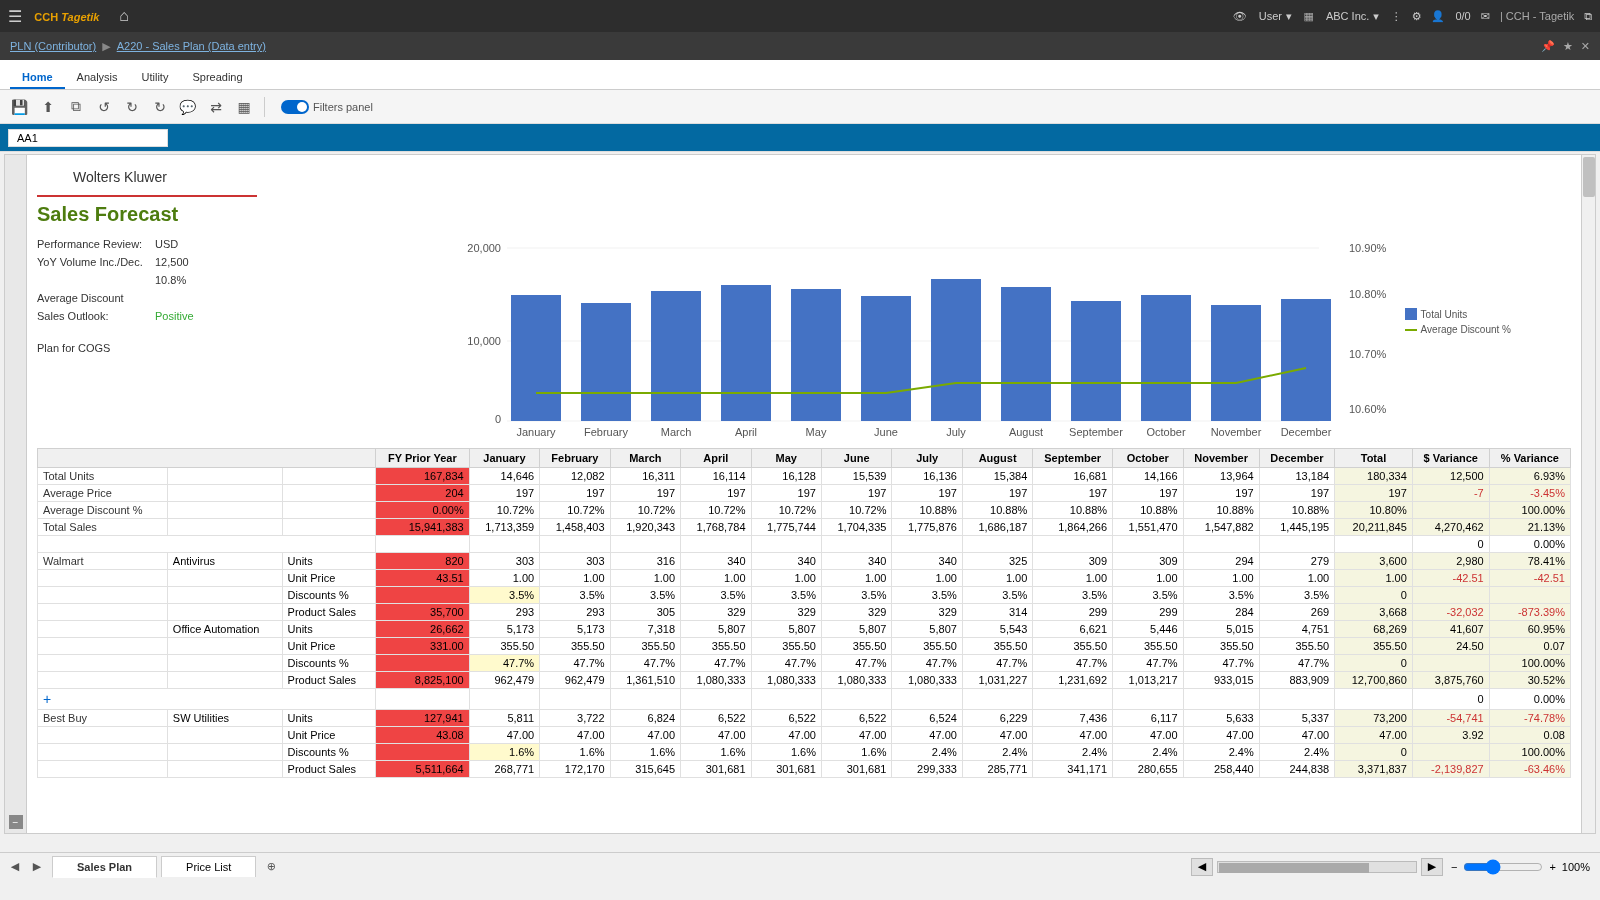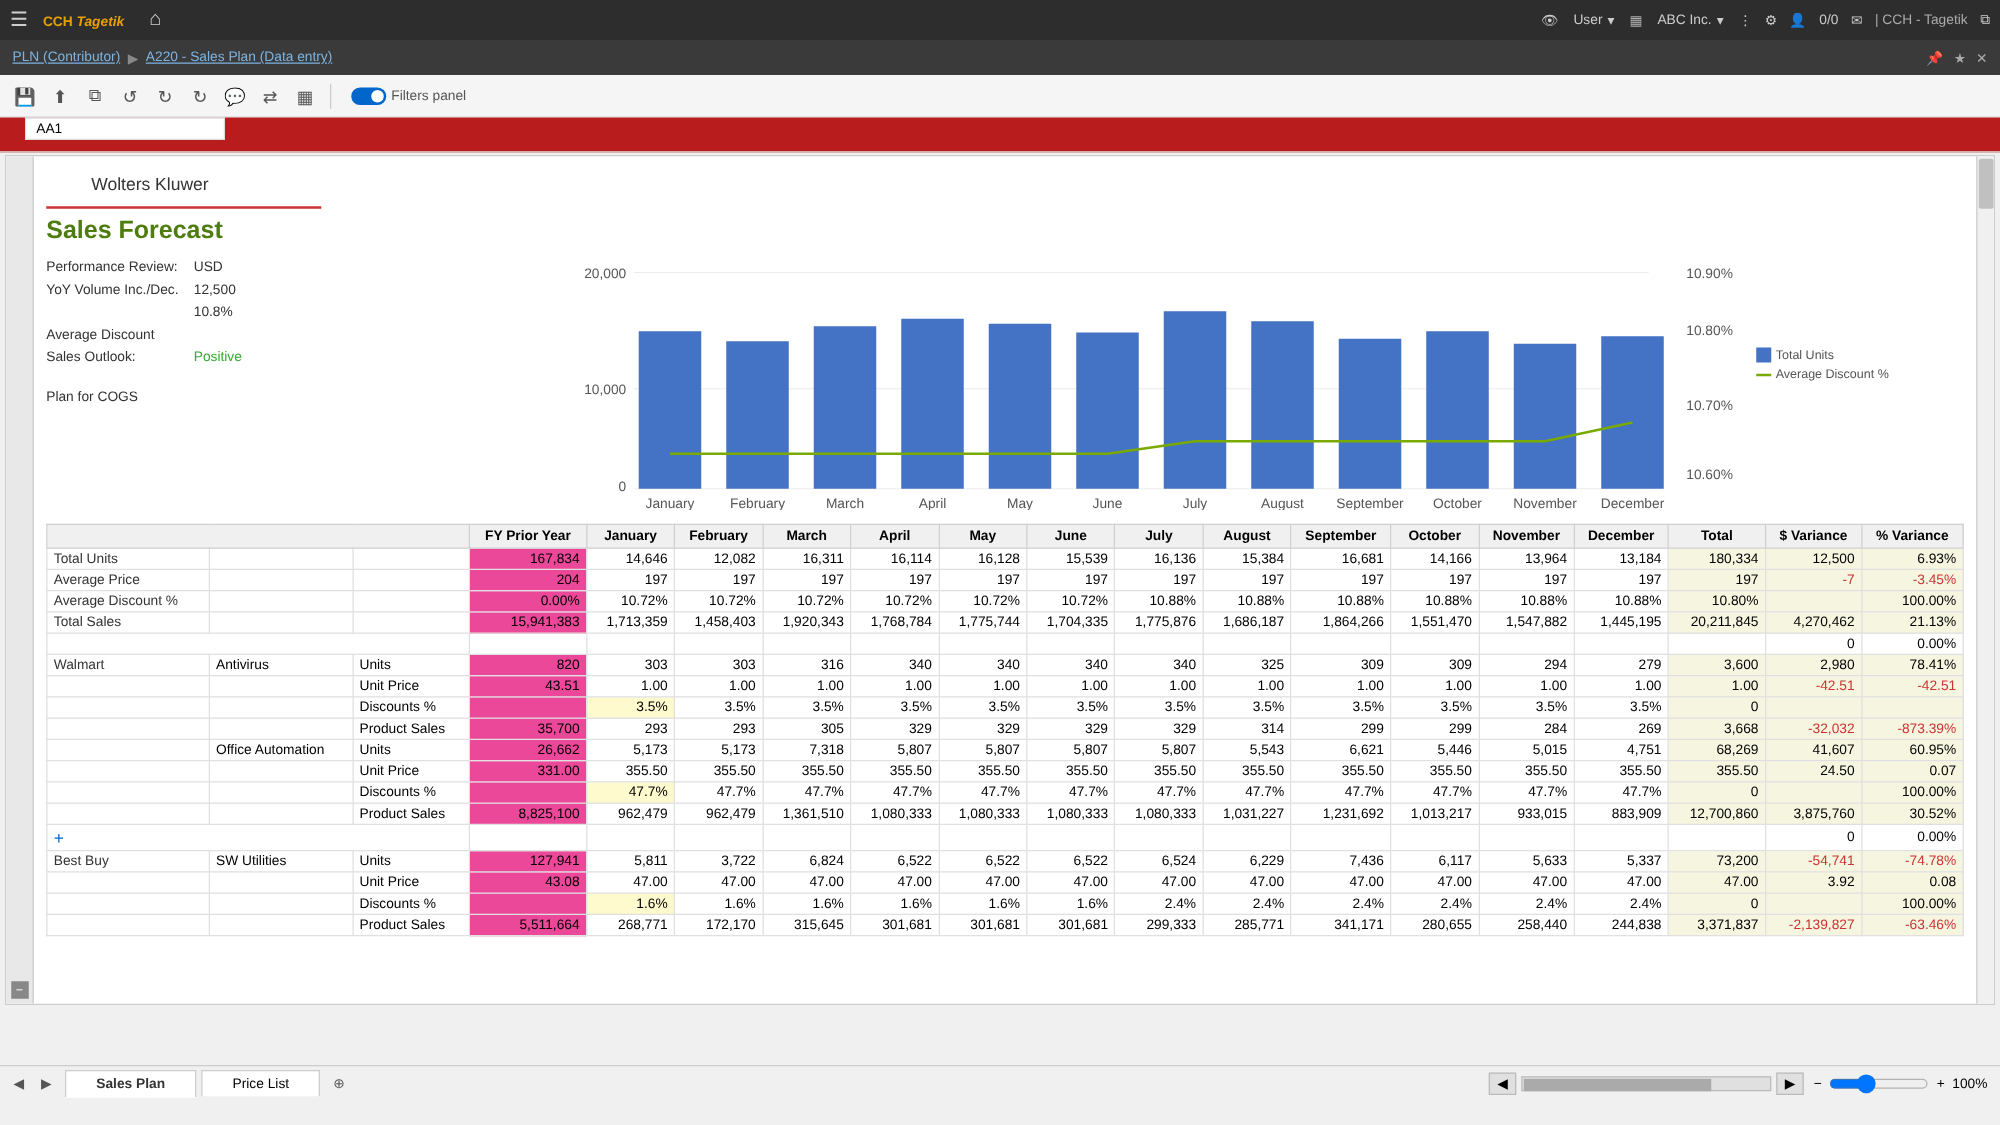--- a/index.html
+++ b/index.html
@@ -30,21 +30,21 @@
 
     
     .toolbar { background: #f5f5f5; border-bottom: 1px solid #ddd; height: 34px; display: flex; align-items: center; padding: 0 8px; gap: 4px; }
     .toolbar-btn { width: 24px; height: 24px; display: flex; align-items: center; justify-content: center; cursor: pointer; color: #555; border: 1px solid transparent; border-radius: 2px; font-size: 14px; }
     .toolbar-sep { width: 1px; height: 20px; background: #ccc; margin: 0 4px; }
     .filters-panel { display: flex; align-items: center; gap: 4px; margin-left: 8px; color: #555; }
     .toggle-switch { width: 28px; height: 14px; background: #0066cc; border-radius: 7px; position: relative; cursor: pointer; }
     .toggle-switch::after { content: ''; position: absolute; right: 2px; top: 2px; width: 10px; height: 10px; background: white; border-radius: 50%; }
 
     
-    .cell-ref-bar { background: #b91c1c; border-bottom: 1px solid #ddd; height: 28px; display: flex; align-items: flex-start; padding: 0 20px; }
+    .cell-ref-bar { background: #0369a1; border-bottom: 1px solid #ddd; height: 28px; display: flex; align-items: center; padding: 0 8px; }
     .cell-ref { background: #fff; border: 1px solid #ddd; padding: 2px 8px; min-width: 60px; font-size: 11px; }
     
     .wk-header { display: flex; align-items: center; gap: 8px; margin-bottom: 4px; }
     .wk-logo { width: 28px; height: 28px; border-radius: 50%; background: conic-gradient(#e63; 0deg 90deg, #3b6 90deg 180deg, #06c 180deg 270deg, #fc0 270deg 360deg); }
     .wk-name { font-size: 14px; color: #333; font-weight: normal; }
     .wk-underline { height: 2px; background: #cc3333; width: 220px; margin-bottom: 6px; }
     .page-title { font-size: 20px; font-weight: bold; color: #4d7c0f; margin-bottom: 12px; }
     .info-row { display: flex; gap: 8px; margin-bottom: 6px; }
     .info-label { color: #333; min-width: 110px; }
     .info-value { color: #333; }
@@ -55,21 +55,21 @@
     .data-table th { background: #f5f5f5; border: 1px solid #d0d0d0; padding: 3px 5px; text-align: center; font-weight: normal; white-space: nowrap; }
     .data-table th.section-header { background: #e8e8e8; font-weight: bold; text-align: center; }
     .data-table td { border: 1px solid #e0e0e0; padding: 2px 5px; text-align: right; white-space: nowrap; }
     .data-table td.label-col { text-align: left; }
     .yellow-cell { background: #fffacd; }
     .header-row th { font-weight: bold; background: #f0f0f0; }
     .sheet-tab { padding: 4px 24px; cursor: pointer; background: white; border: 1px solid #ccc; border-bottom: none; margin-left: 4px; font-size: 11px; }
     .sheet-tab.active { background: white; border-bottom: 1px solid white; font-weight: bold; color: #333; }
     .add-sheet { width: 22px; height: 22px; display: flex; align-items: center; justify-content: center; cursor: pointer; color: #555; margin-left: 4px; }
 
-    .col-fy { background: #ec4899; }
+    .col-fy { background: #ef4444; }
     .col-total { background: #f5f5e0; }
     .col-var { background: #f5f5e0; }
   </style>
 </head>
 <body>
 
 <div style="position:relative; width:1600px; height:900px; background:#f0f0f0; overflow:hidden;">
 
   <div class="top-bar">
     <span class="top-bar-menu">☰</span>
@@ -101,20 +101,26 @@
     <span class="breadcrumb-link">PLN (Contributor)</span>
     <span class="breadcrumb-sep">▶</span>
     <span class="breadcrumb-current">A220 - Sales Plan (Data entry)</span>
     <div class="breadcrumb-right">
       <span>📌</span>
       <span>★</span>
       <span>✕</span>
     </div>
   </div>
 
+  <div class="tab-bar">
+    <div class="tab active">Home</div>
+    <div class="tab">Analysis</div>
+    <div class="tab">Utility</div>
+    <div class="tab">Spreading</div>
+  </div>
 
   <div class="toolbar">
     <div class="toolbar-btn" title="Save">💾</div>
     <div class="toolbar-btn" title="Export">⬆</div>
     <div class="toolbar-btn" title="New Window">⧉</div>
     <div class="toolbar-btn" title="Undo">↺</div>
     <div class="toolbar-btn" title="Redo">↻</div>
     <div class="toolbar-btn" title="Refresh2">↻</div>
     <div class="toolbar-btn" title="Comment">💬</div>
     <div class="toolbar-btn" title="Sync">⇄</div>

